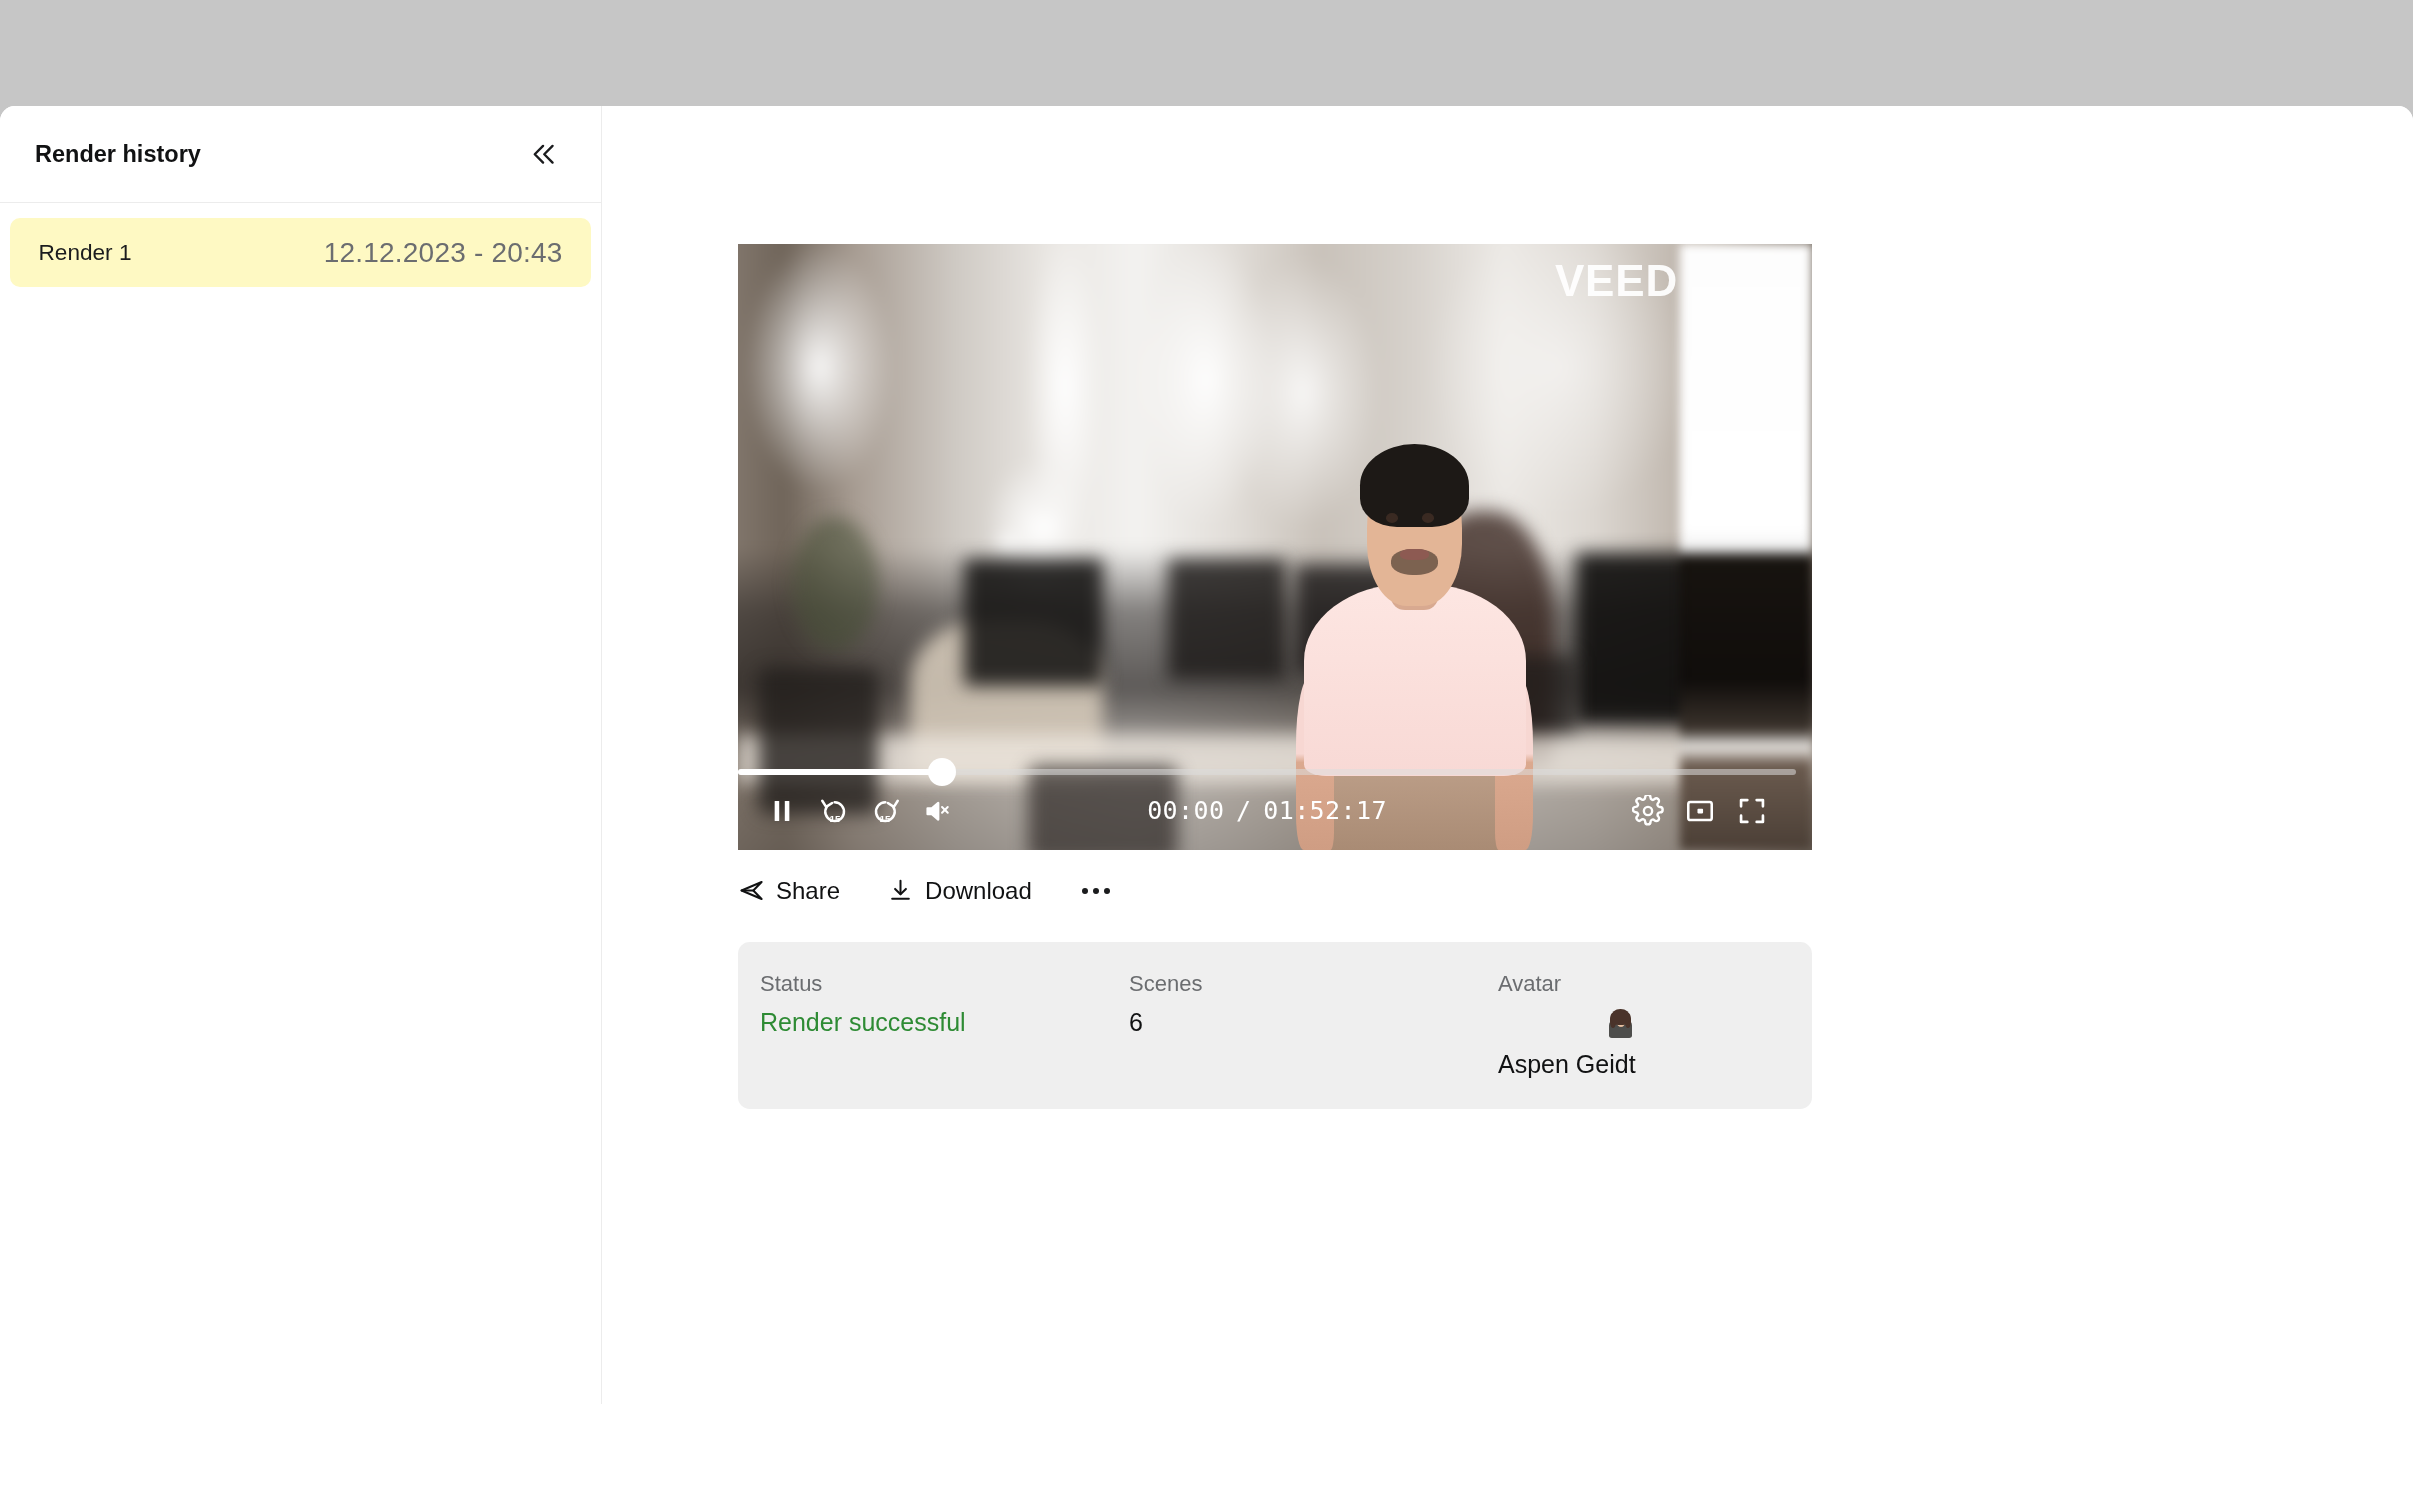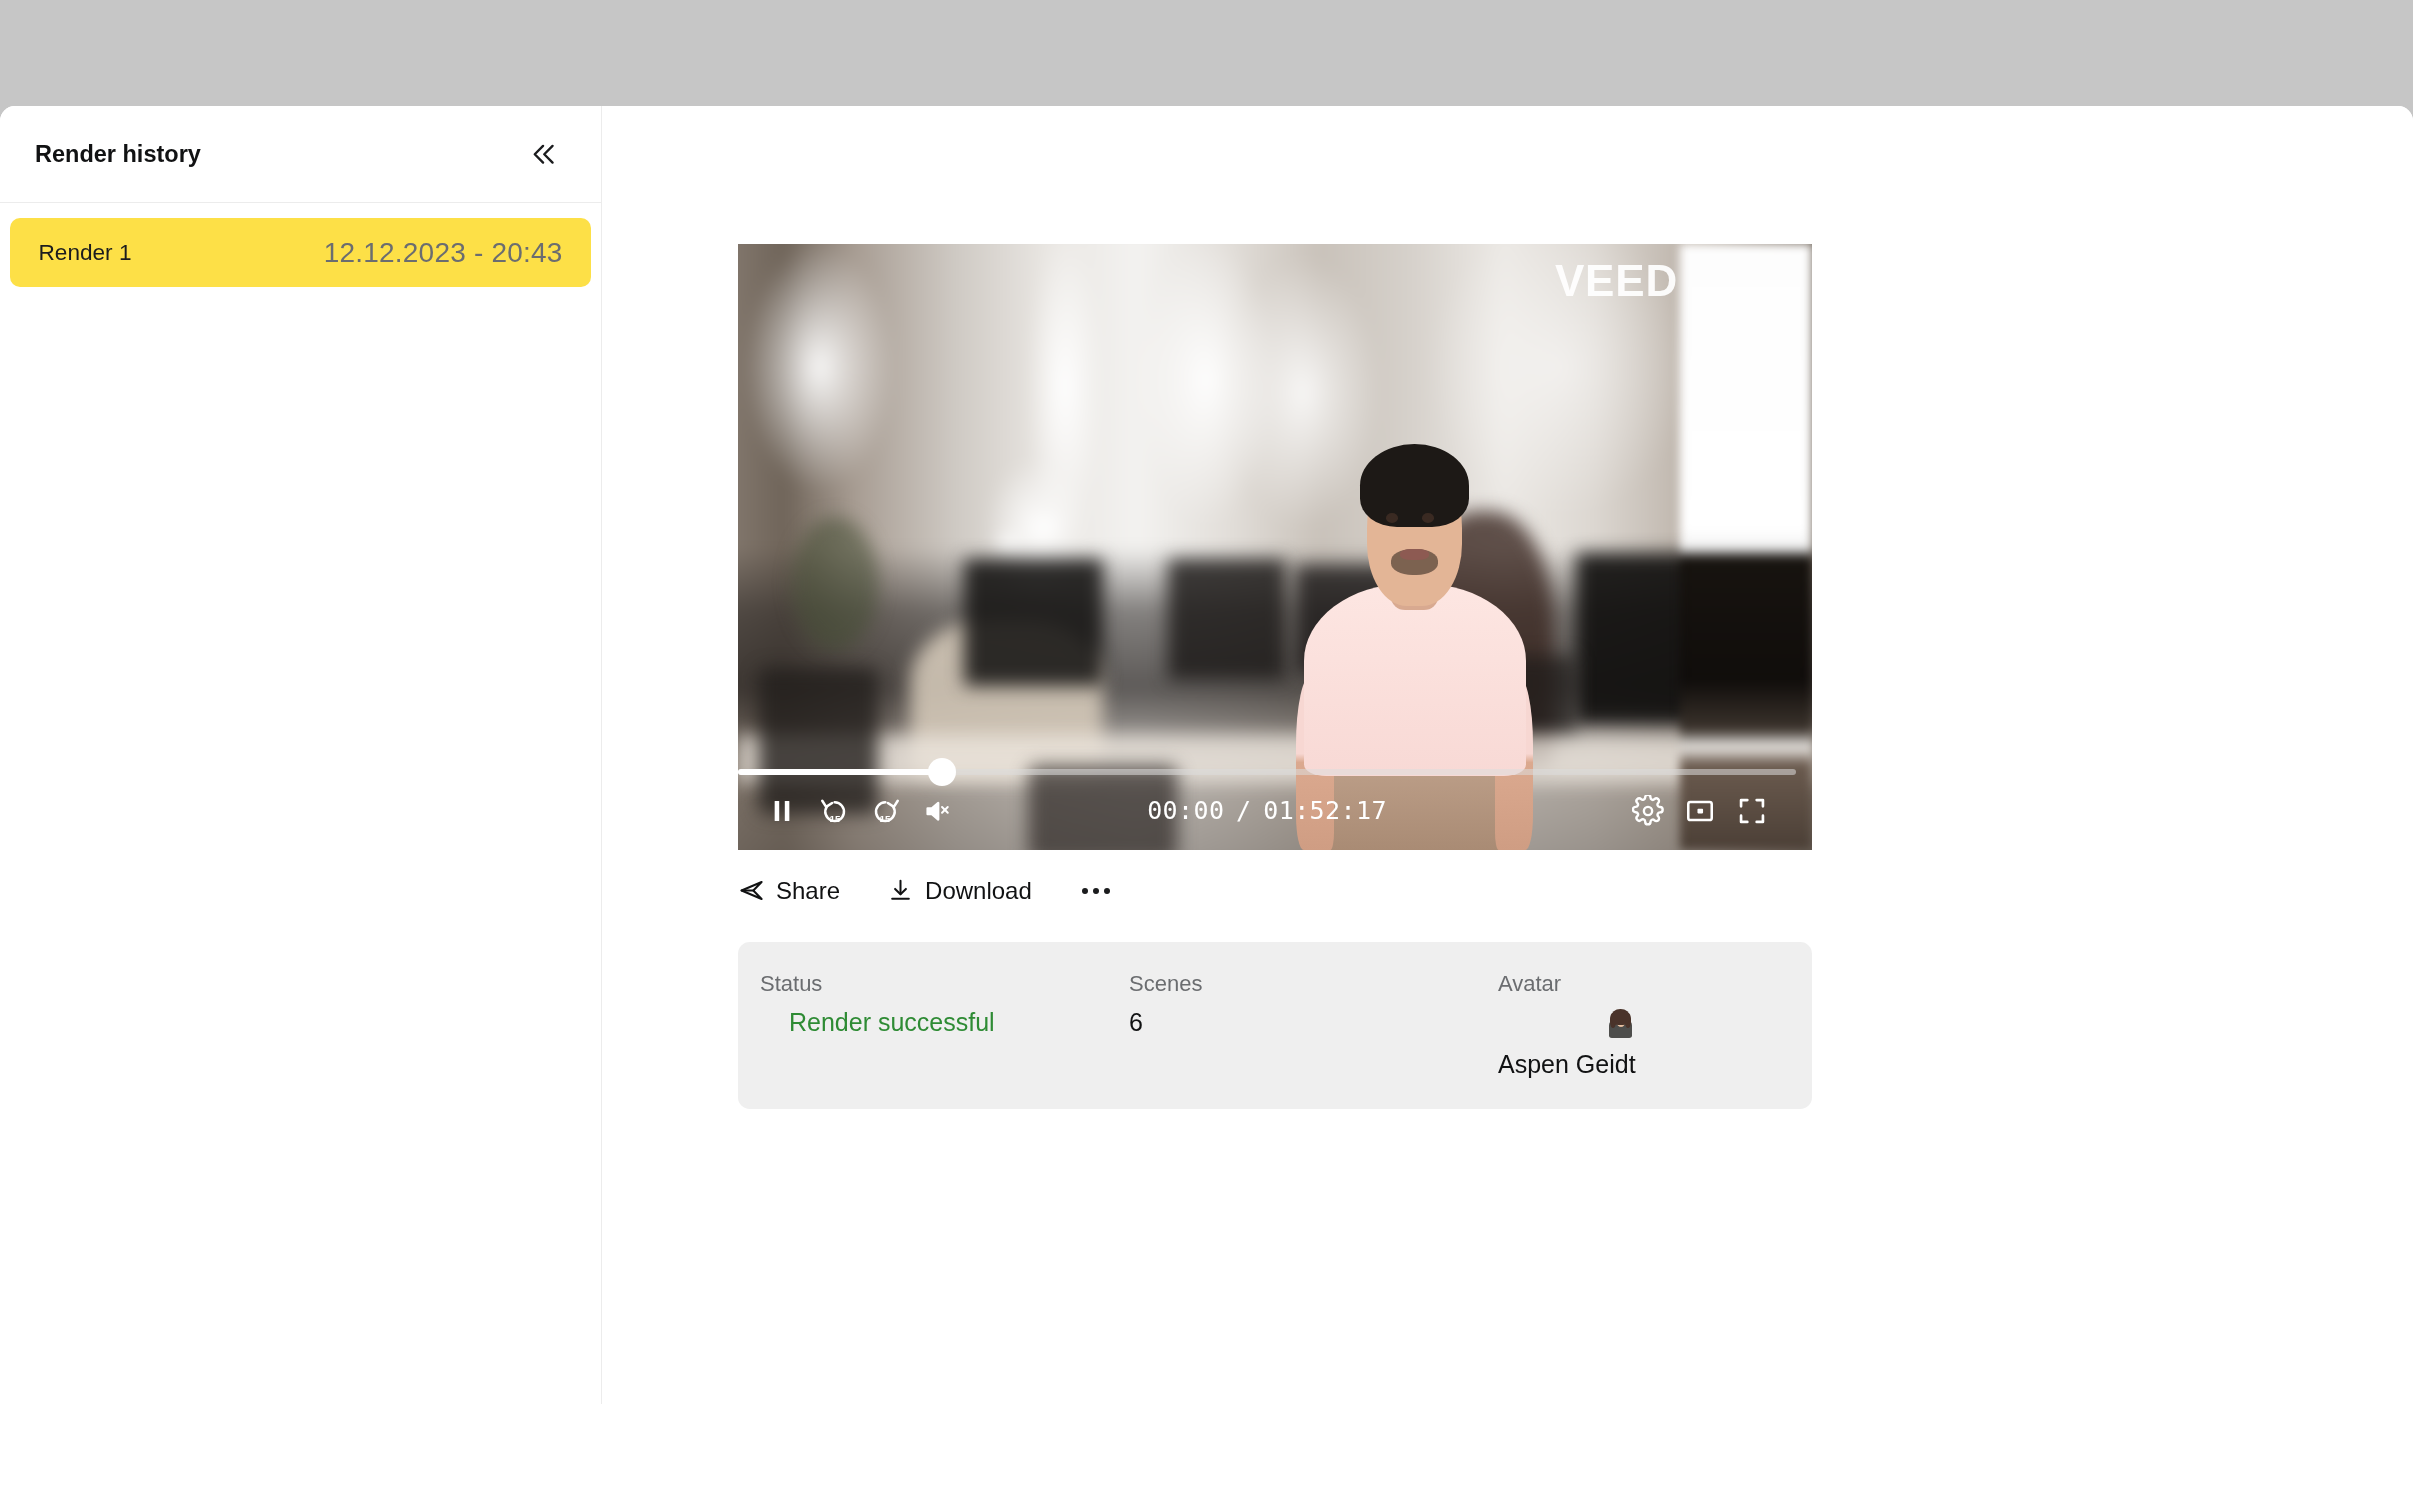--- a/index.html
+++ b/index.html
@@ -81,21 +81,21 @@
   .collapse-btn svg { width: 28.5px; height: 28.5px; }
 
   .render-list { padding: 15px 10px 0 10px; }
   .render-item {
     display: flex;
     align-items: center;
     justify-content: space-between;
     height: 69px;
     padding: 0 28.5px;
     border-radius: 10px;
-    background: #fde047;
+    background: #fef9c3;
     cursor: pointer;
   }
   .render-item-name { font-size: 22.6px; color: #1b1c1e; }
   .render-item-date { font-size: 28px; color: #6b6d70; letter-spacing: 0.2px; margin-left: 16px; }
 
   
   .main {
     flex: 1;
     background: #fff;
     position: relative;
@@ -299,21 +299,21 @@
     background: #efefef;
     border-radius: 11.7px;
     display: flex;
     padding: 28.5px 22px 30px 22px;
   }
   .stat { display: flex; flex-direction: column; }
   .stat.status { width: 369px; }
   .stat.scenes { width: 369px; }
   .stat-label { font-size: 22px; color: #6b6d70; margin-bottom: 11.7px; }
   .stat-value { font-size: 25px; color: #111213; font-weight: 400; }
-  .stat-value.green { color: #2e8b34; margin-left: 29px; }
+  .stat-value.green { color: #2e8b34; }
   .avatar-row { display: flex; align-items: flex-end; gap: 11.7px; flex-direction: column; }
   .avatar-thumb {
     width: 30px; height: 37px;
     position: relative;
     overflow: hidden;
     flex: 0 0 30px;
   }
   .av-hair { position: absolute; left: 5.9px; top: 0.8px; width: 18.4px; height: 16px; background: #4a332a; border-radius: 50% 50% 40% 40%; }
   .av-hair-side-l { position: absolute; left: 4.2px; top: 5px; width: 6.7px; height: 14.2px; background: #4a332a; border-radius: 50%; }
   .av-hair-side-r { position: absolute; right: 4.2px; top: 5px; width: 6.7px; height: 14.2px; background: #4a332a; border-radius: 50%; }

